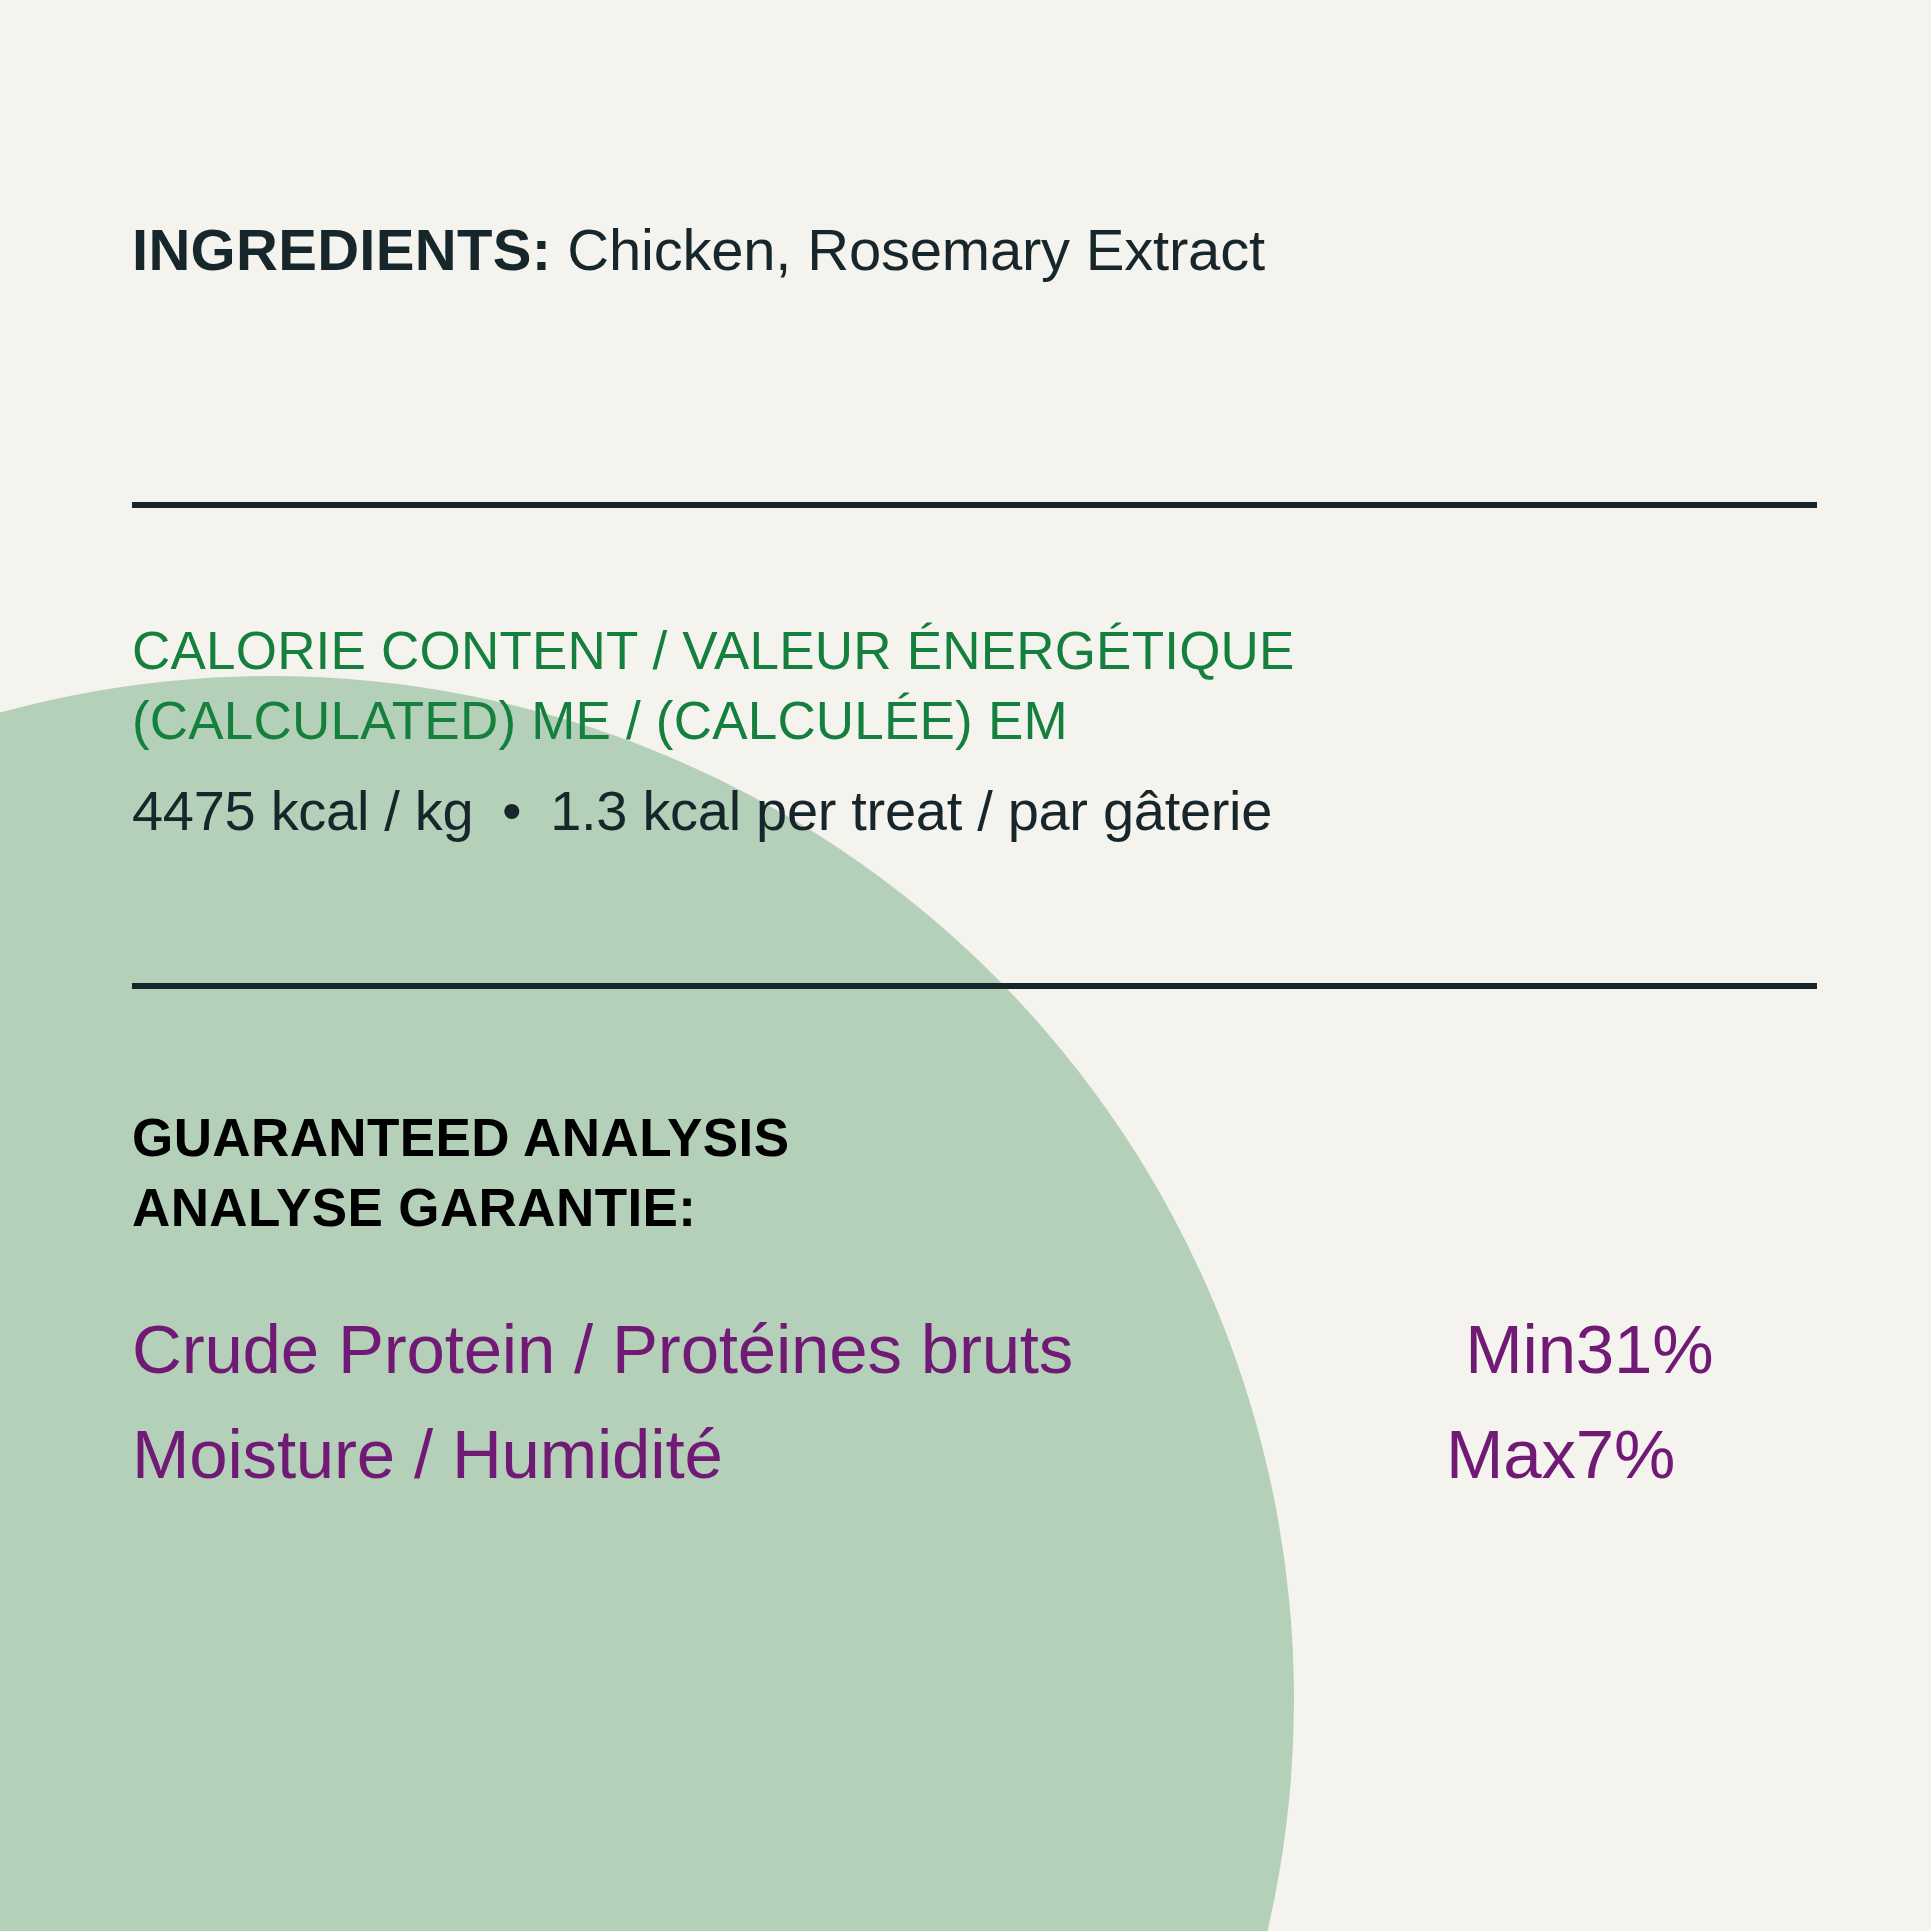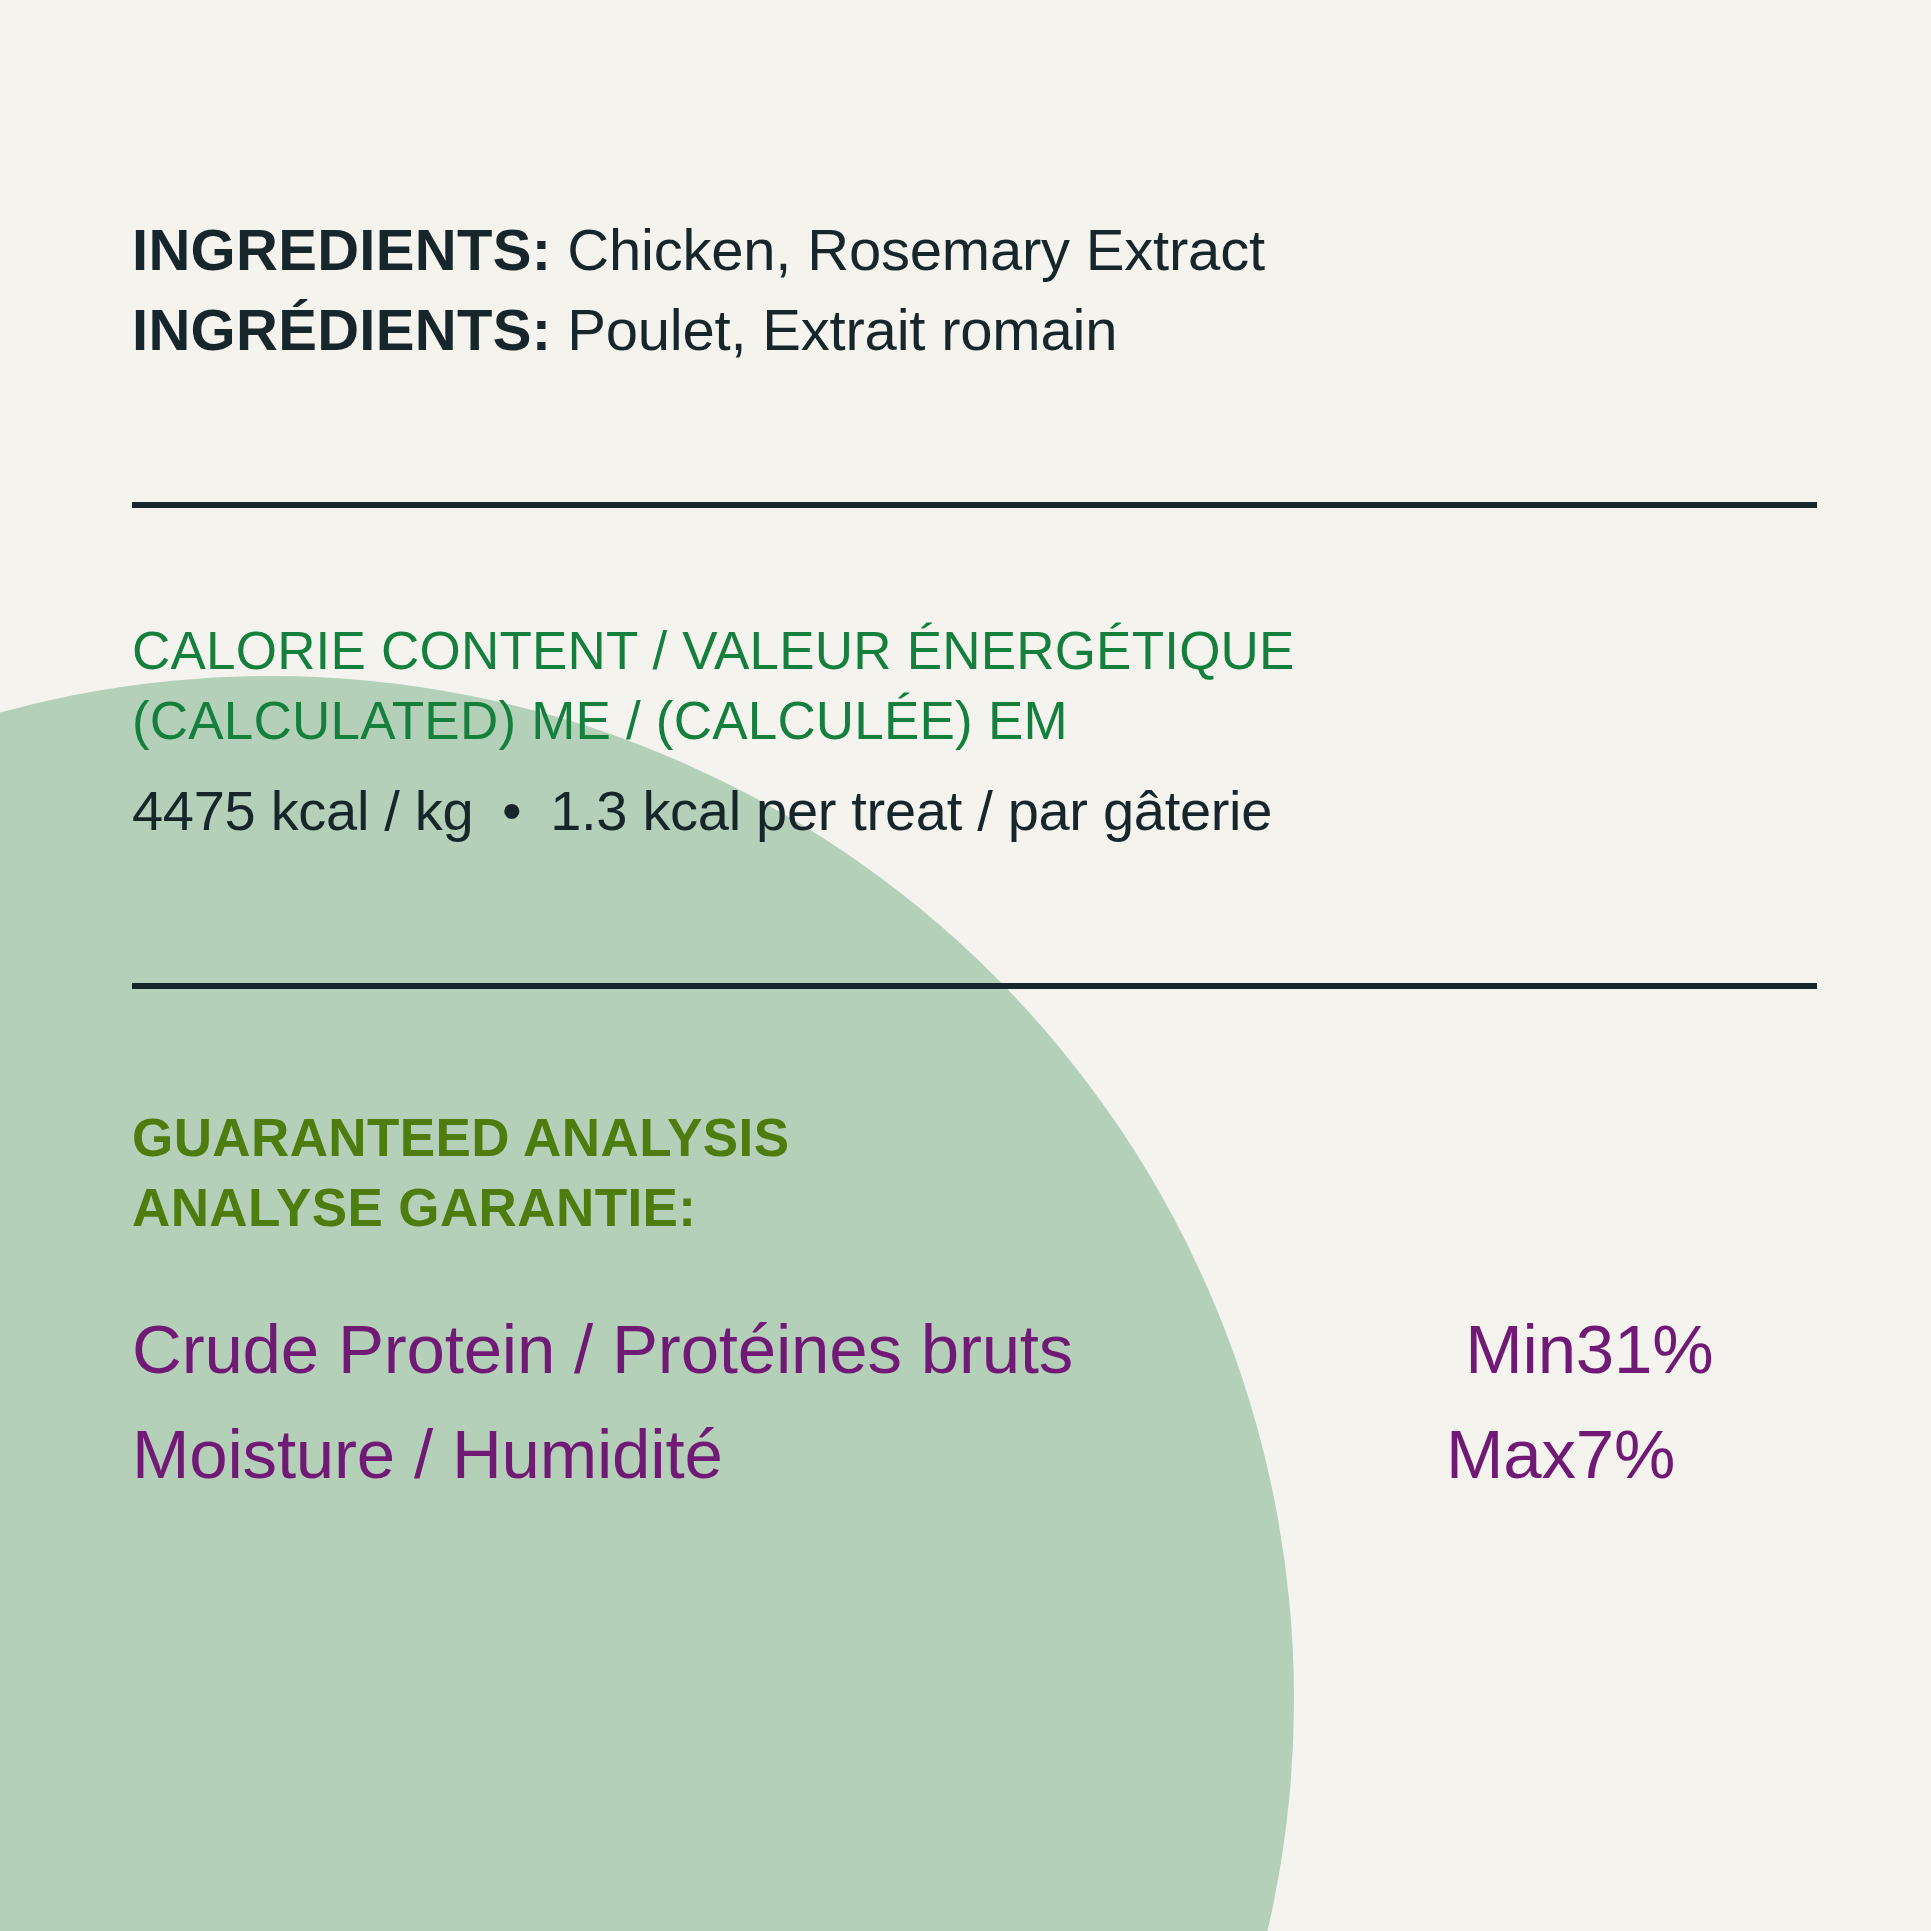--- a/index.html
+++ b/index.html
@@ -102,21 +102,21 @@
   }
 
   
   .analysis {
     top: 1103px;
   }
   .ga-heading {
     font-size: 53px;
     font-weight: 700;
     line-height: 1.33;
-    color: #4d7c0f;
+    color: #000000;
     letter-spacing: 0.4px;
   }
   .ga-table {
     margin-top: 53px;
     width: 1685px;
     border-collapse: collapse;
   }
   .ga-table td {
     font-size: 69px;
     font-weight: 400;
@@ -136,24 +136,20 @@
 <div class="page">
 
   <div class="blob"></div>
 
   <div class="content">
 
     <div class="block ingredients">
       <div class="ing-line">
         <span class="ing-label">INGREDIENTS:</span>
         <span class="ing-value">Chicken, Rosemary Extract</span>
-      </div>
-      <div class="ing-line">
-        <span class="ing-label">INGRÉDIENTS:</span>
-        <span class="ing-value">Poulet, Extrait romain</span>
       </div>
     </div>
 
     <hr class="rule rule1">
 
     <div class="block calorie">
       <div class="cal-heading">CALORIE CONTENT / VALEUR ÉNERGÉTIQUE</div>
       <div class="cal-heading">(CALCULATED) ME / (CALCULÉE) EM</div>
       <div class="cal-value">
         <span>4475 kcal / kg</span>

